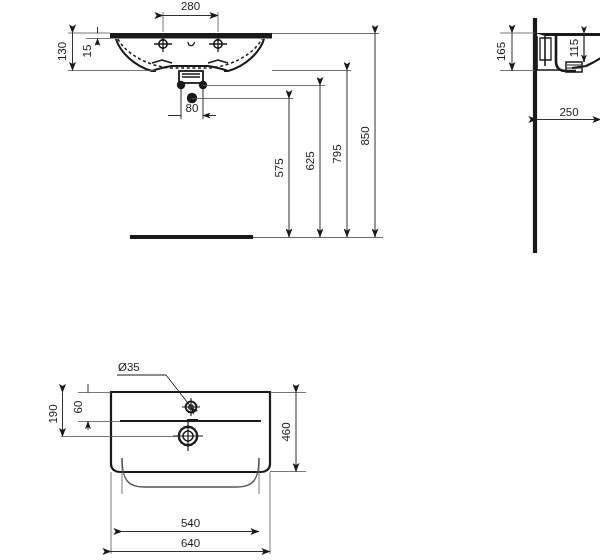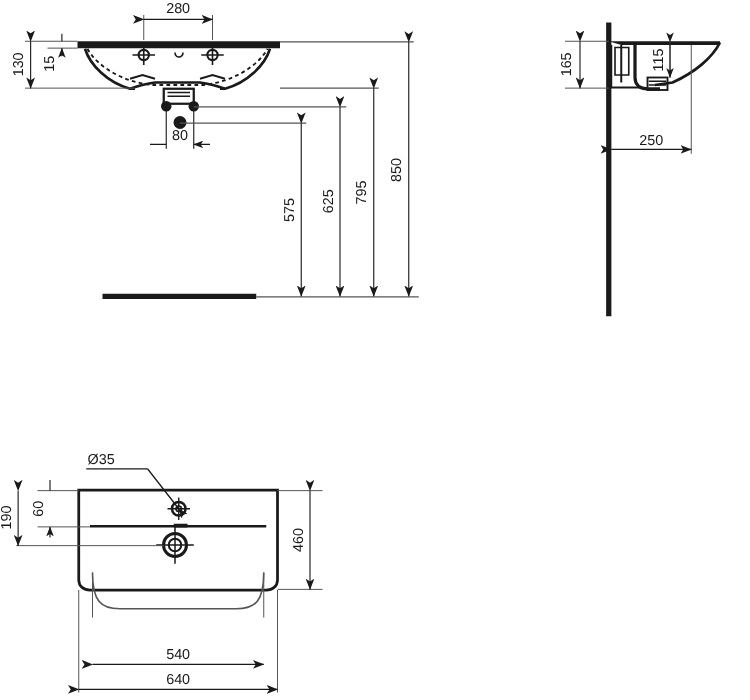--- a/index.html
+++ b/index.html
@@ -1,18 +1,18 @@
 <!DOCTYPE html>
 <html><head>
 <meta charset="utf-8">
 <style>
   html,body{margin:0;padding:0;background:#ffffff;}
   body{width:600px;height:560px;overflow:hidden;
        font-family:"Liberation Sans",sans-serif;}
-  #sheet{position:relative;width:520px;height:560px;background:#fff;}
+  #sheet{position:relative;width:520px;height:560px;background:#fff;padding-left:48px;}
   svg{display:block;}
   .dimtxt{font-family:"Liberation Sans",sans-serif;font-size:11.5px;fill:#1a1a1a;}
 </style>
 </head>
 <body>
 
 <div id="sheet">
 <svg width="600" height="560" viewBox="0 0 600 560">
   <defs>
     <marker id="ah" markerWidth="9" markerHeight="7" refX="8.6" refY="3.5" orient="auto" markerUnits="userSpaceOnUse">

